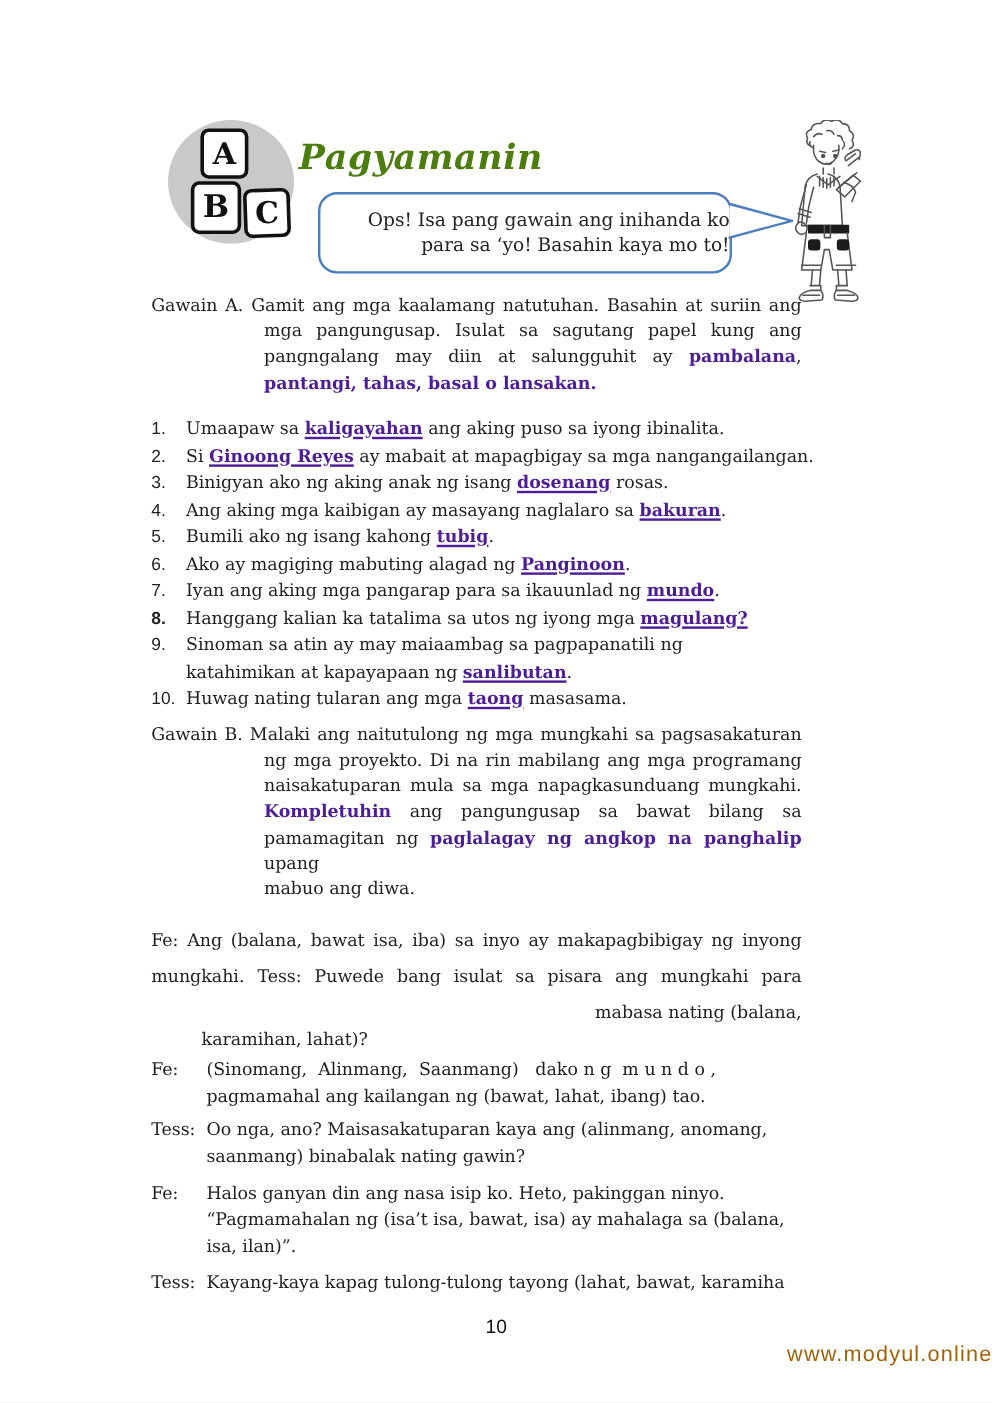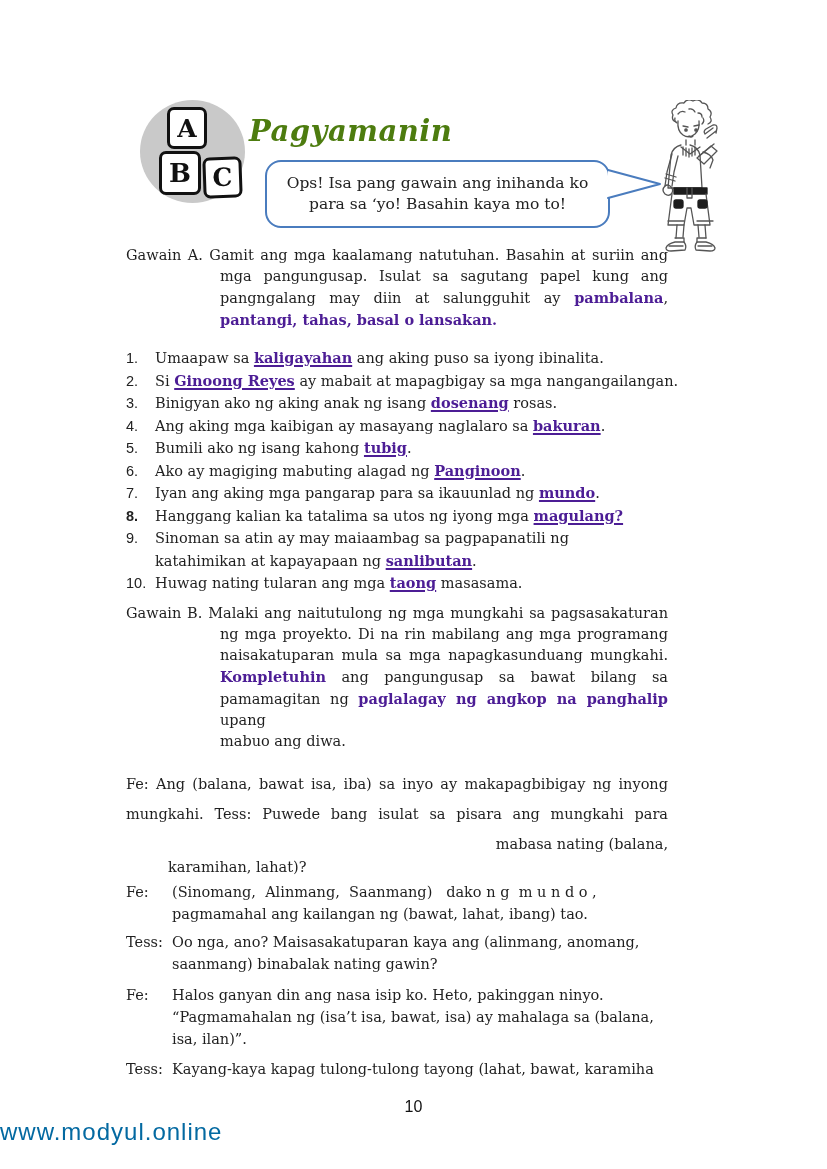--- a/index.html
+++ b/index.html
@@ -11,21 +11,21 @@
   .blk{position:absolute;background:#fff;border:3px solid #111;border-radius:7px;
        display:flex;align-items:center;justify-content:center;
        font-family:"DejaVu Serif",serif;font-weight:bold;color:#111;}
   .blk-a{left:27px;top:7px;width:34px;height:36px;font-size:25px;}
   .blk-b{left:19px;top:51px;width:36px;height:38px;font-size:26px;}
   .blk-c{left:63px;top:57px;width:33px;height:35px;font-size:25px;transform:rotate(-2deg);}
   .title{position:absolute;left:249px;top:114px;font-size:29px;font-weight:bold;font-style:italic;
          color:#4d7c0f;letter-spacing:.5px;}
   .bubble{position:absolute;left:265px;top:160px;width:345px;height:68px;box-sizing:border-box;
           border:2px solid #4a7cbe;border-radius:16px;background:#fff;
-          display:flex;flex-direction:column;justify-content:center;text-align:center;
+          display:flex;flex-direction:column;justify-content:center;text-align:right;
           font-size:15.5px;line-height:21px;color:#222;z-index:2;}
   .tail{position:absolute;left:602px;top:167px;z-index:3;}
   .character{position:absolute;left:645px;top:100px;z-index:1;}
 
   
   .content{position:absolute;left:126px;top:245px;width:542px;font-size:14.5px;}
   .pline{line-height:21px;}
   .ind{padding-left:94px;}
   .just{text-align:justify;text-align-last:justify;}
   .nw{white-space:nowrap;}
@@ -50,22 +50,22 @@
   .spk{position:absolute;left:0;top:0;line-height:22px;}
   .pre{white-space:pre;}
   .p2{margin-top:3px;}
   .p3{margin-top:6px;}
   .p4{margin-top:9px;}
   .p5{margin-top:8px;}
 
   
   .pagenum{position:absolute;left:0;top:1098px;width:100%;text-align:center;
            font-family:"Liberation Sans",sans-serif;font-size:16px;color:#111;}
-  .watermark{position:absolute;left:0;top:1118px;width:100%;text-align:left;
-             font-family:"Liberation Sans",sans-serif;font-size:24px;color:#0369a1;letter-spacing:1px;}
+  .watermark{position:absolute;left:0;top:1118px;width:100%;text-align:right;
+             font-family:"Liberation Sans",sans-serif;font-size:18px;color:#a16207;letter-spacing:1px;}
 </style>
 </head>
 <body>
 
 <div class="page">
 
   <div class="abc-circle">
     <div class="blk blk-a">
         <span>A</span>
       </div>

